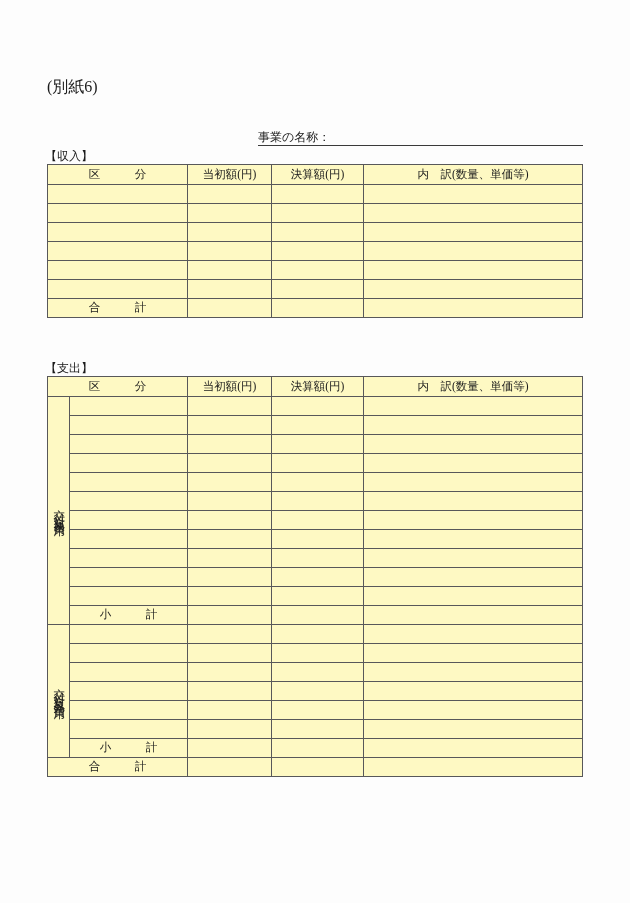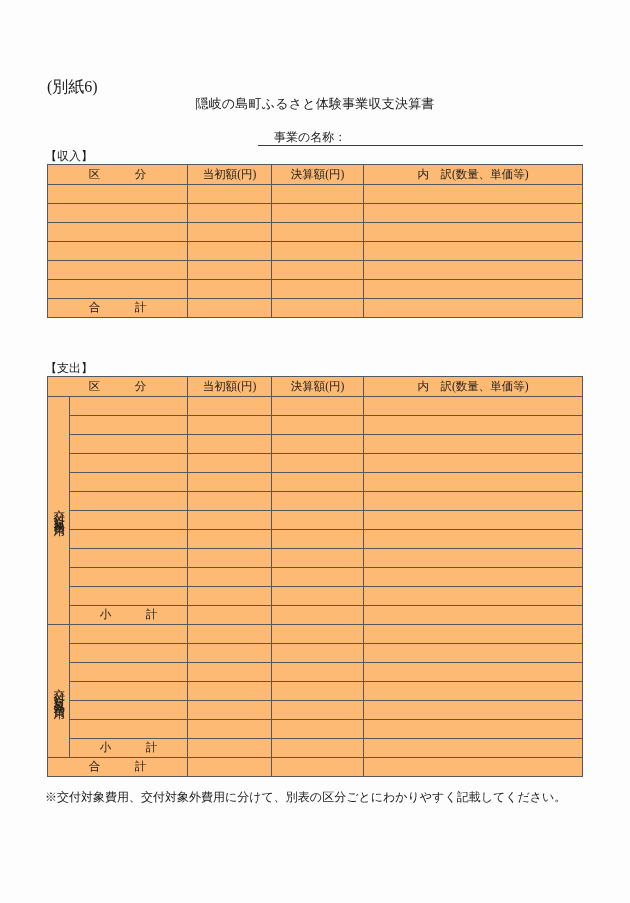--- a/index.html
+++ b/index.html
@@ -53,21 +53,20 @@
     width: 325px;
     display: flex;
     align-items: flex-end;
     border-bottom: 1px solid #3a3a3a;
     padding-bottom: 2px;
   }
   .project-name-label {
     font-size: 12px;
     line-height: 1;
     white-space: nowrap;
-    margin-left: 16px;
   }
   .project-name-value {
     flex: 1 1 auto;
     font-size: 12px;
     line-height: 1;
     min-height: 12px;
     padding-left: 4px;
   }
 
   
@@ -88,21 +87,21 @@
     white-space: nowrap;
   }
   .note-income  { left: 45px; top: 326px; }
   .note-expense { left: 45px; top: 791px; }
 
   
   table.form {
     position: absolute;
     border-collapse: collapse;
     table-layout: fixed;
-    background: #fdba74;
+    background: #fef9c3;
   }
   table.form td,
   table.form th {
     border: 1px solid #58585a;
     padding: 0;
     font-weight: normal;
     font-size: 11.5px;
     line-height: 1;
     text-align: center;
     vertical-align: middle;
@@ -144,21 +143,20 @@
 
   td.blank { }
 </style>
 </head>
 <body>
 
 <div class="page">
 
   <div class="attachment-no">(別紙6)</div>
 
-  <div class="doc-title">隠岐の島町ふるさと体験事業収支決算書</div>
 
   <div class="project-name-line">
     <span class="project-name-label">事業の名称：</span>
     <span class="project-name-value"></span>
   </div>
 
   <div class="section-caption caption-income">【収入】</div>
 
   <table class="form" id="income-table">
     <colgroup>
@@ -362,15 +360,14 @@
 
       <tr>
         <td colspan="2">合　　　計</td>
         <td class="blank"></td>
         <td class="blank"></td>
         <td class="blank"></td>
       </tr>
     </tbody>
   </table>
 
-  <div class="note note-expense">※交付対象費用、交付対象外費用に分けて、別表の区分ごとにわかりやすく記載してください。</div>
 
 </div>
 
 </body></html>

